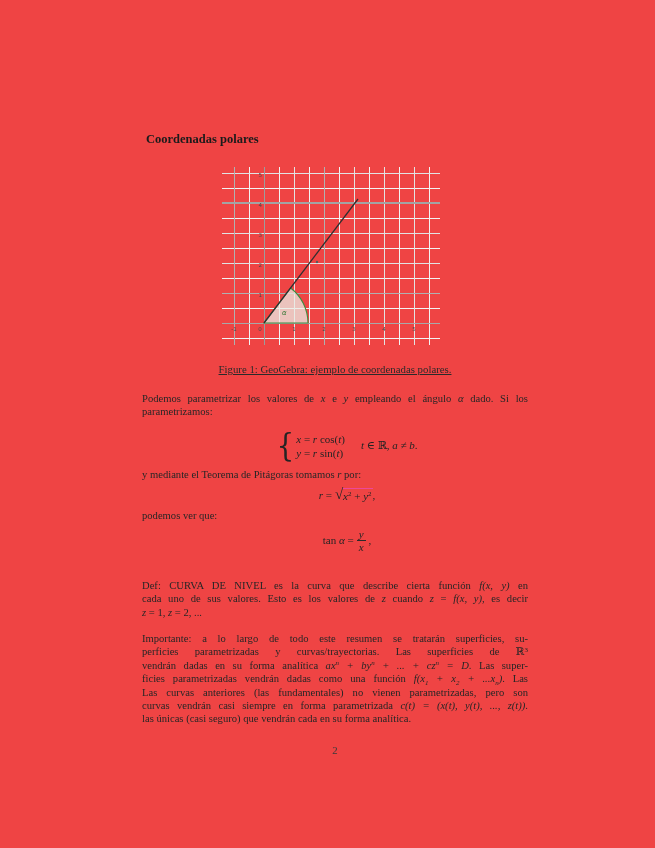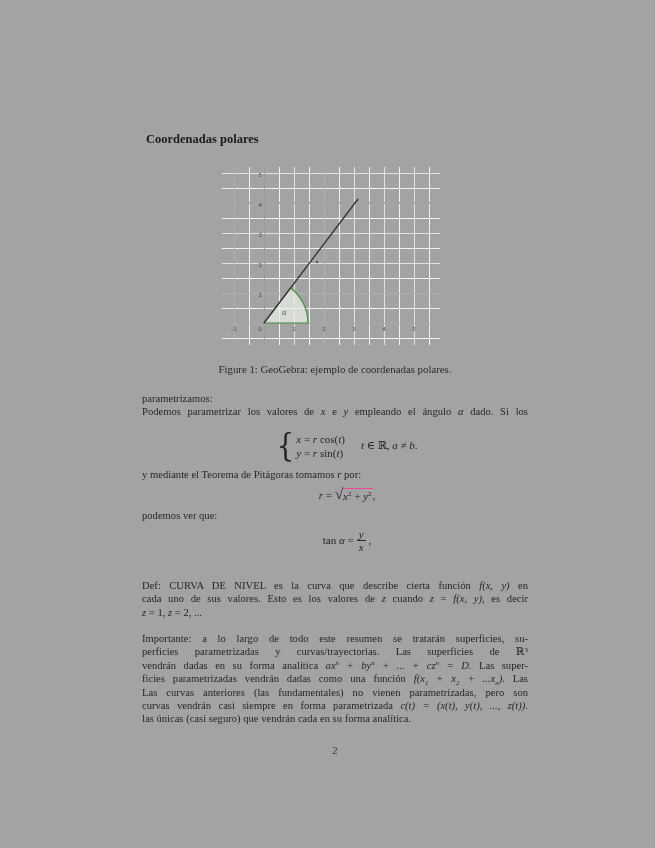--- a/index.html
+++ b/index.html
@@ -1,20 +1,20 @@
 <!DOCTYPE html>
 <html><head>
 <meta charset="utf-8">
 <style>
   html,body{margin:0;padding:0;background:#ffffff;width:655px;height:848px;overflow:hidden;}
-  .page{position:relative;width:655px;height:848px;background:#a3a3a3;
+  .page{position:relative;width:655px;height:848px;background:#ef4444;
         font-family:"Liberation Serif","DejaVu Serif",serif;color:#242424;}
   .title{position:absolute;left:146px;top:132px;font-size:12.5px;font-weight:bold;color:#1b1b1b;}
   .figure-wrap{position:absolute;left:222px;top:167px;width:218px;height:178px;}
-  .caption{position:absolute;left:142px;top:363px;width:386px;text-align:center;font-size:10.8px;color:#2a2a2a;}
+  .caption{position:absolute;left:142px;top:363px;width:386px;text-align:center;font-size:10.8px;color:#2a2a2a;text-decoration:underline;}
   .block{position:absolute;left:142px;width:386px;font-size:10.6px;line-height:13.4px;color:#262626;}
   .rline{text-align:justify;text-align-last:justify;}
   .rline.last{text-align-last:left;}
   .b{font-weight:normal;}
   .i{font-style:italic;}
   sup{font-size:7px;line-height:0;vertical-align:baseline;position:relative;top:-3.5px;}
   sub{font-size:7px;line-height:0;vertical-align:baseline;position:relative;top:2.5px;}
   .eq{position:absolute;left:142px;width:386px;display:flex;justify-content:center;align-items:center;
       font-size:11px;color:#242424;transform:translateX(12px);}
   .eq .rline{display:inline;text-align:left;text-align-last:auto;}
@@ -104,22 +104,22 @@
       <text x="40" y="40">4</text>
       <text x="40" y="70">3</text>
       <text x="40" y="100">2</text>
       <text x="40" y="130">1</text>
     </g>
   </svg>
 
   <div class="caption">Figure 1: GeoGebra: ejemplo de coordenadas polares.</div>
 
   <div class="block" style="top:392px">
+      <div class="rline"><span>Podemos parametrizar los valores de </span><span class=" i">x</span><span> e </span><span class=" i">y</span><span> empleando el ángulo </span><span class=" i">α</span><span> dado. Si los</span></div>
       <div class="rline last"><span>parametrizamos:</span></div>
-      <div class="rline"><span>Podemos parametrizar los valores de </span><span class=" i">x</span><span> e </span><span class=" i">y</span><span> empleando el ángulo </span><span class=" i">α</span><span> dado. Si los</span></div>
     </div>
 
   <div class="eq" style="top:427px;height:37px">
     <span class="brace">{</span>
     <span class="cases">
         <div class="rline"><span class=" i">x</span><span> = </span><span class=" i">r</span><span> cos(</span><span class=" i">t</span><span>)</span></div>
         <div class="rline last"><span class=" i">y</span><span> = </span><span class=" i">r</span><span> sin(</span><span class=" i">t</span><span>)</span></div>
       </span>
     <span class="eq-side"><div class="rline last"><span class=" i">t</span><span> ∈ ℝ, </span><span class=" i">a</span><span> ≠ </span><span class=" i">b</span><span>.</span></div></span>
   </div>

